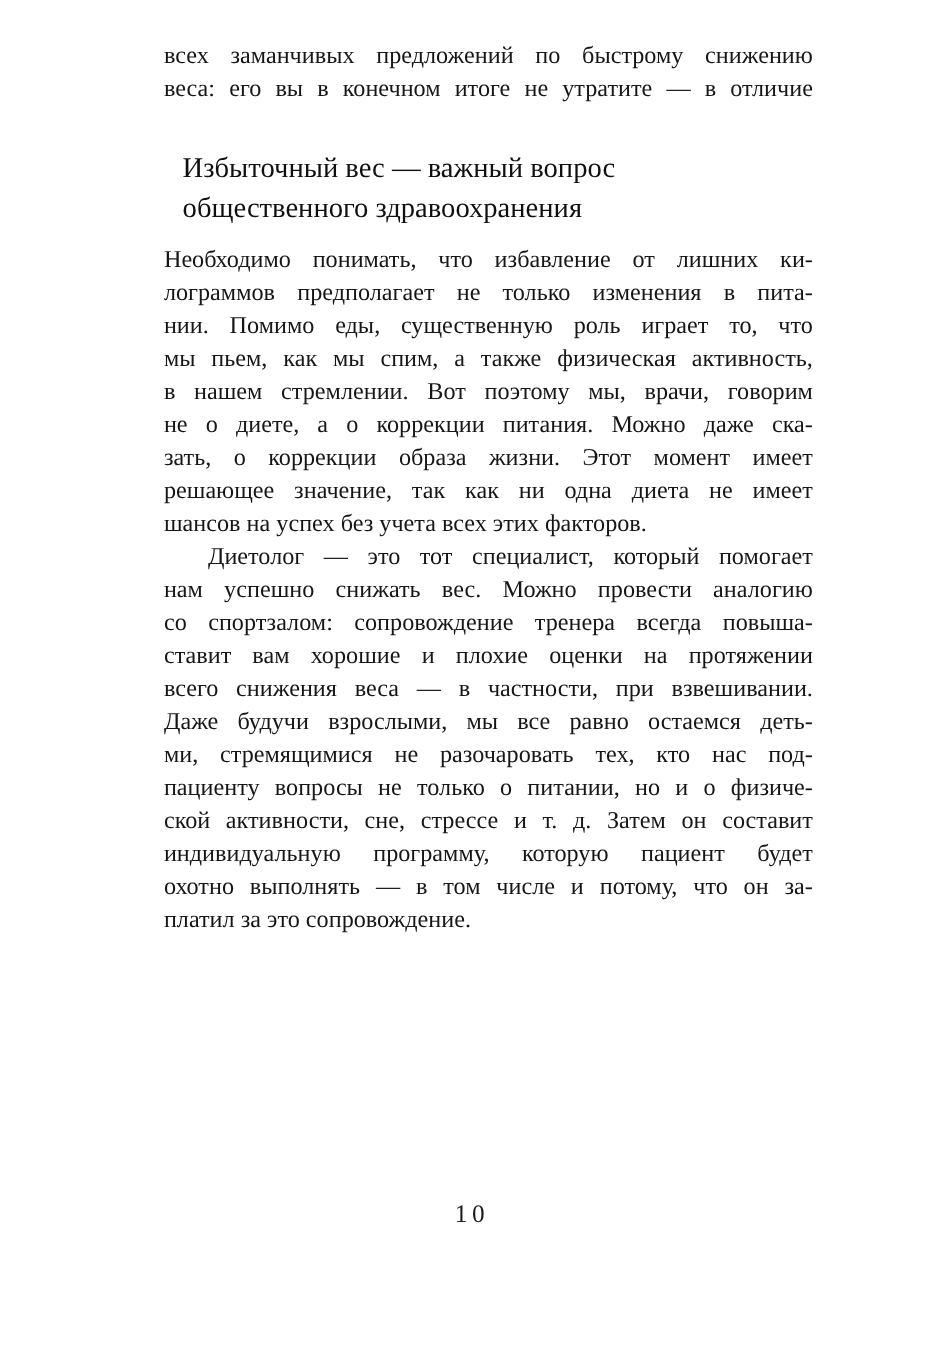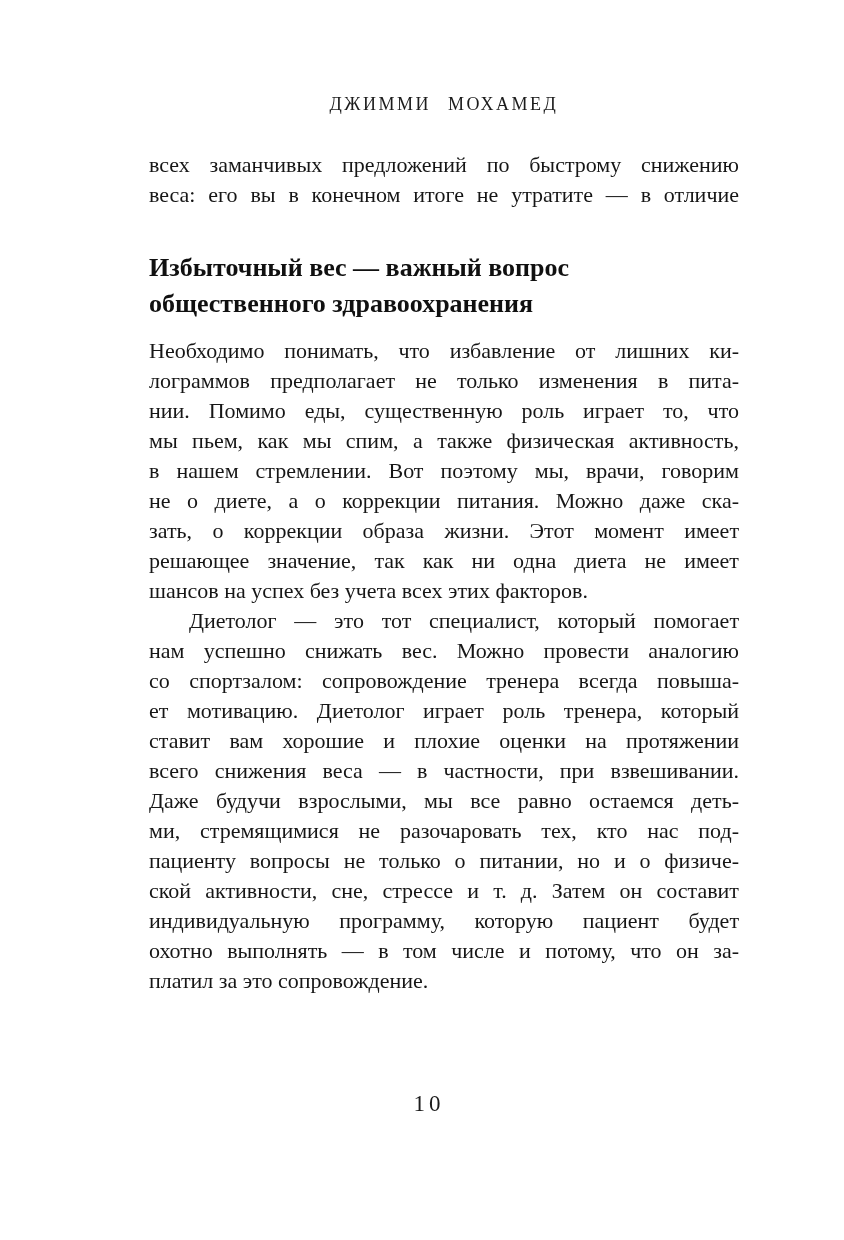--- a/index.html
+++ b/index.html
@@ -49,22 +49,23 @@
     text-align-last: left;
   }
   .line.indent {
     text-indent: 40px;
   }
   .heading {
     margin-top: 40px;
     margin-bottom: 14px;
     font-size: 26px;
     line-height: 36px;
-    font-weight: bold;
+    font-weight: normal;
     color: #101010;
+    margin-left: 17px;
   }
   .heading .line {
     text-align: left;
     text-align-last: left;
     max-height: 36px;
   }
   .page-number {
     position: absolute;
     left: 134px;
     top: 1090px;
@@ -74,21 +75,20 @@
     line-height: 28px;
     letter-spacing: 4px;
     color: #1c1c1c;
   }
 </style>
 </head>
 <body>
 
 <div class="page">
   <div class="text-column">
-    <div class="running-head">ДЖИММИ МОХАМЕД</div>
     <div class="content">
         <div class="paragraph">
           <div class="line">всех заманчивых предложений по быстрому снижению</div>
           <div class="line">веса: его вы в конечном итоге не утратите — в отличие</div>
         </div>
         <div class="heading">
           <div class="line">Избыточный вес — важный вопрос</div>
           <div class="line last">общественного здравоохранения</div>
         </div>
         <div class="paragraph">
@@ -99,21 +99,20 @@
           <div class="line">в нашем стремлении. Вот поэтому мы, врачи, говорим</div>
           <div class="line">не о диете, а о коррекции питания. Можно даже ска-</div>
           <div class="line">зать, о коррекции образа жизни. Этот момент имеет</div>
           <div class="line">решающее значение, так как ни одна диета не имеет</div>
           <div class="line last">шансов на успех без учета всех этих факторов.</div>
         </div>
         <div class="paragraph">
           <div class="line indent">Диетолог — это тот специалист, который помогает</div>
           <div class="line">нам успешно снижать вес. Можно провести аналогию</div>
           <div class="line">со спортзалом: сопровождение тренера всегда повыша-</div>
-          <div class="line">ет мотивацию. Диетолог играет роль тренера, который</div>
           <div class="line">ставит вам хорошие и плохие оценки на протяжении</div>
           <div class="line">всего снижения веса — в частности, при взвешивании.</div>
           <div class="line">Даже будучи взрослыми, мы все равно остаемся деть-</div>
           <div class="line">ми, стремящимися не разочаровать тех, кто нас под-</div>
           <div class="line">пациенту вопросы не только о питании, но и о физиче-</div>
           <div class="line">ской активности, сне, стрессе и т. д. Затем он составит</div>
           <div class="line">индивидуальную программу, которую пациент будет</div>
           <div class="line">охотно выполнять — в том числе и потому, что он за-</div>
           <div class="line last">платил за это сопровождение.</div>
         </div>

